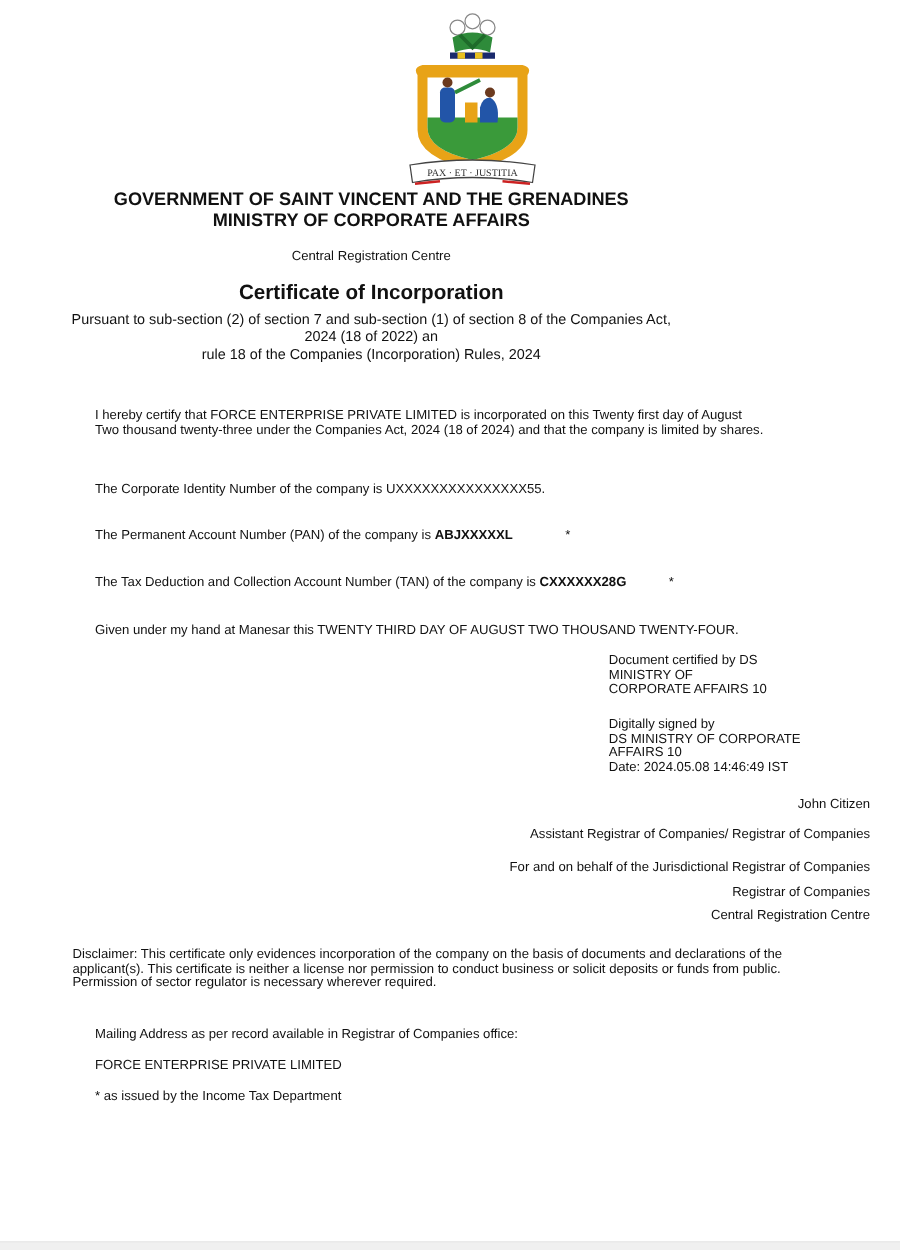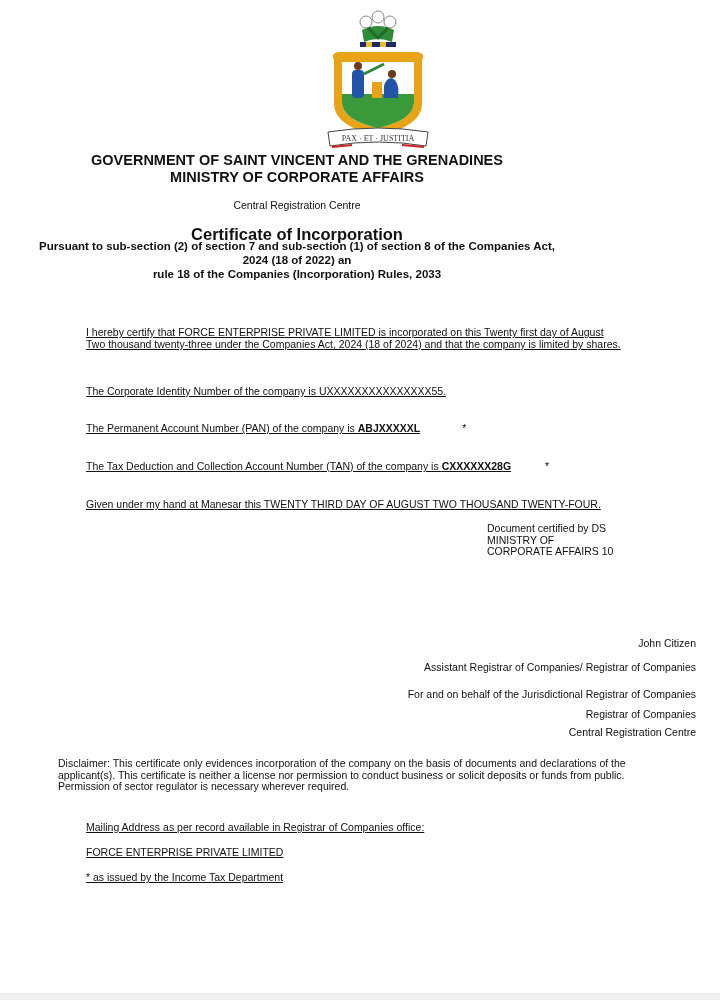--- a/index.html
+++ b/index.html
@@ -7,22 +7,22 @@
       width: 720px; height: 1000px; background: #ffffff;
       font-family: "Liberation Sans", sans-serif; color: #111; position: relative; overflow: hidden;
     }
     .page { position: absolute; left: 0; top: 0; width: 720px; height: 994px; background: #fff; padding-left: 42px; }
     .bottom-bar { position: absolute; left: 0; bottom: 0; width: 720px; height: 6px; background: #f0f0f0; border-top: 1px solid #e8e8e8; }
     .emblem { position: absolute; left: 322px; top: 8px; width: 112px; height: 140px; }
     .center { position: absolute; left: 0; width: 594px; text-align: center; }
     .hdr { font-weight: bold; font-size: 14.5px; line-height: 17px; top: 152px; }
     .crc { font-size: 10.5px; top: 199px; }
     .title { font-weight: bold; font-size: 16.5px; top: 225px; }
-    .pursuant { font-size: 11.5px; line-height: 14px; top: 239px; font-weight: bold; }
-    .p { position: absolute; left: 86px; font-size: 10.5px; line-height: 12px; white-space: nowrap; text-decoration: underline; }
+    .pursuant { font-size: 11.5px; line-height: 14px; top: 249px; }
+    .p { position: absolute; left: 76px; font-size: 10.5px; line-height: 12px; white-space: nowrap; }
     .b { font-weight: bold; }
     .star { display: inline-block; margin-left: 42px; }
     .star2 { display: inline-block; margin-left: 34px; }
     .sig { position: absolute; left: 487px; font-size: 10.5px; line-height: 11.5px; white-space: nowrap; }
     .r { position: absolute; right: 66px; font-size: 10.5px; white-space: nowrap; text-align: right; }
     .disc { position: absolute; left: 58px; width: 580px; font-size: 10.5px; line-height: 11.5px; top: 758px; }
   </style>
 </head>
 <body>
 
@@ -59,21 +59,21 @@
 
   <div class="center hdr">
     <div>GOVERNMENT OF SAINT VINCENT AND THE GRENADINES</div>
     <div>MINISTRY OF CORPORATE AFFAIRS</div>
   </div>
   <div class="center crc">Central Registration Centre</div>
   <div class="center title">Certificate of Incorporation</div>
   <div class="center pursuant">
     <div>Pursuant to sub-section (2) of section 7 and sub-section (1) of section 8 of the Companies Act,</div>
     <div>2024 (18 of 2022) an</div>
-    <div>rule 18 of the Companies (Incorporation) Rules, 2033</div>
+    <div>rule 18 of the Companies (Incorporation) Rules, 2024</div>
   </div>
 
   <div class="p" style="top:326px;">
     <div>I hereby certify that FORCE ENTERPRISE PRIVATE LIMITED is incorporated on this Twenty first day of August</div>
     <div>Two thousand twenty-three under the Companies Act, 2024 (18 of 2024) and that the company is limited by shares.</div>
   </div>
 
   <div class="p" style="top:385px;">
     <span>The Corporate Identity Number of the company is </span><span>UXXXXXXXXXXXXXXX55.</span>
   </div>
@@ -86,20 +86,26 @@
     <span>The Tax Deduction and Collection Account Number (TAN) of the company is </span><span class="b">CXXXXXX28G</span><span class="star2">*</span>
   </div>
 
   <div class="p" style="top:498px;">Given under my hand at Manesar this TWENTY THIRD DAY OF AUGUST TWO THOUSAND TWENTY-FOUR.</div>
 
   <div class="sig" style="top:523px;">
     <div>Document certified by DS</div>
     <div>MINISTRY OF</div>
     <div>CORPORATE AFFAIRS 10</div>
   </div>
+  <div class="sig" style="top:574px;">
+    <div>Digitally signed by</div>
+    <div>DS MINISTRY OF CORPORATE</div>
+    <div>AFFAIRS 10</div>
+    <div>Date: 2024.05.08 14:46:49 IST</div>
+  </div>
 
   <div class="r" style="top:637px;">John Citizen</div>
   <div class="r" style="top:688px;">For and on behalf of the Jurisdictional Registrar of Companies</div>
   <div class="r" style="top:661px;">Assistant Registrar of Companies/ Registrar of Companies</div>
   <div class="r" style="top:708px;">Registrar of Companies</div>
   <div class="r" style="top:726px;">Central Registration Centre</div>
 
   <div class="disc">Disclaimer: This certificate only evidences incorporation of the company on the basis of documents and declarations of the applicant(s). This certificate is neither a license nor permission to conduct business or solicit deposits or funds from public. Permission of sector regulator is necessary wherever required.</div>
 
   <div class="p" style="top:821px;">Mailing Address as per record available in Registrar of Companies office:</div>

